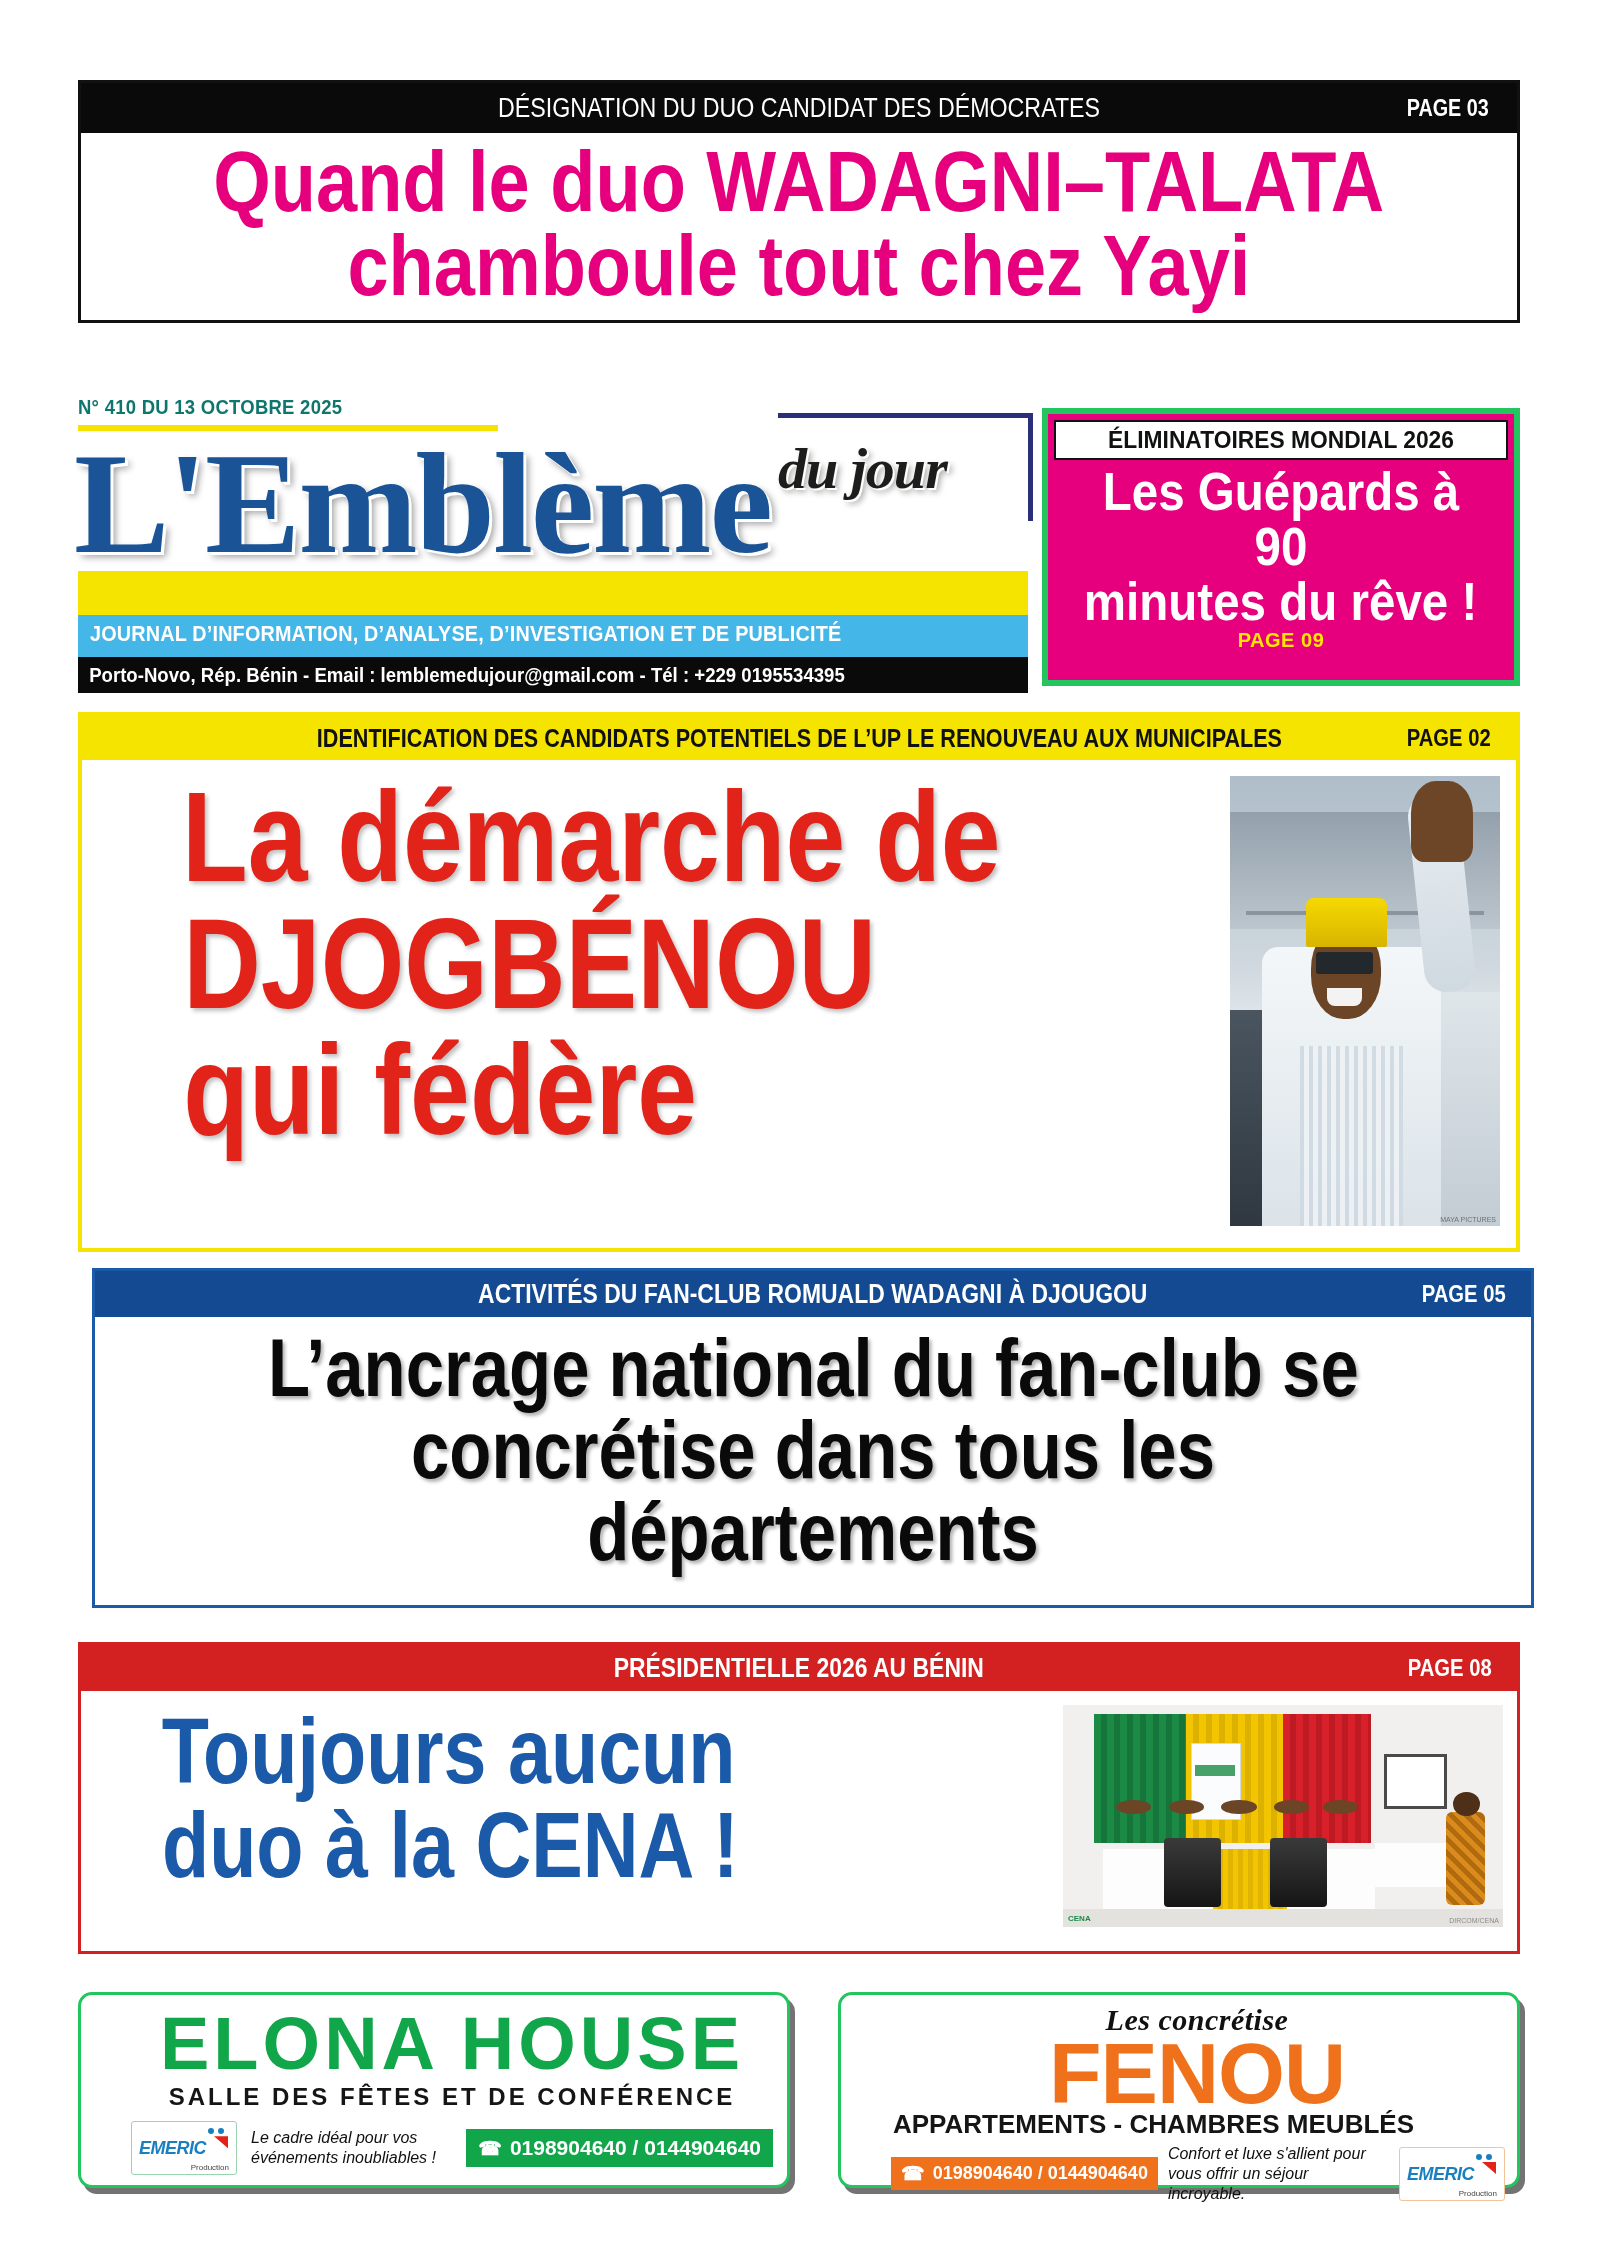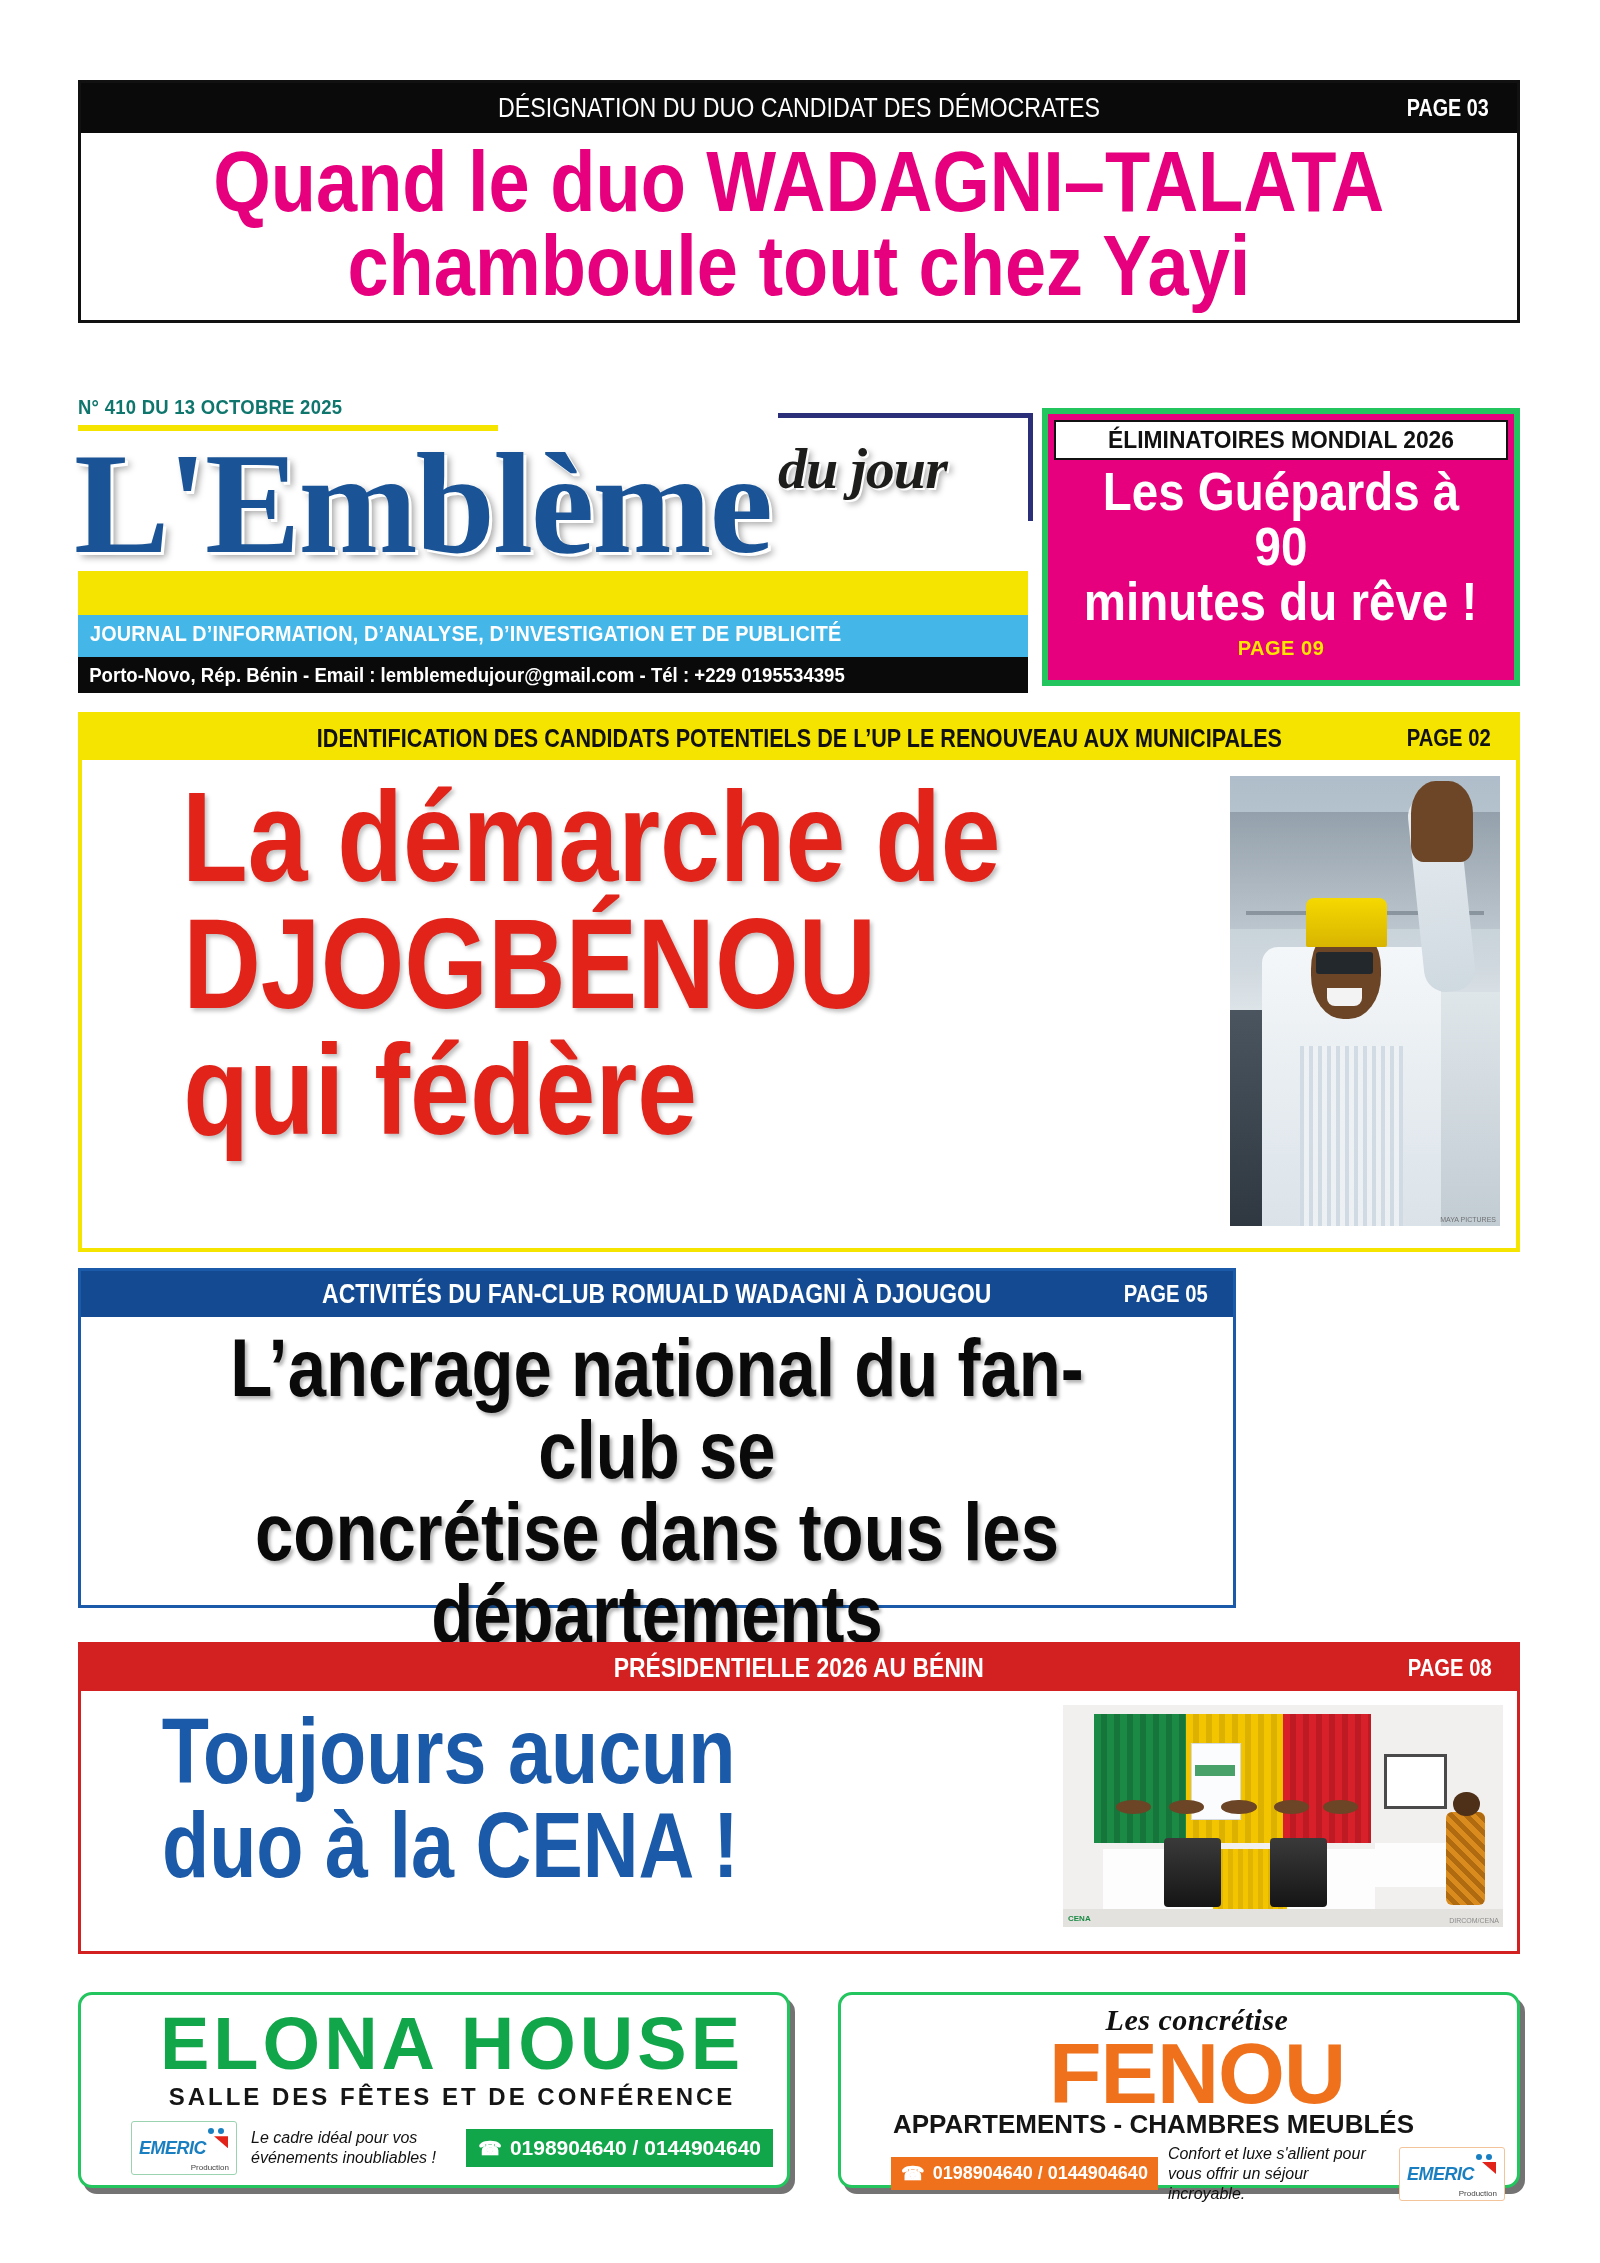--- a/index.html
+++ b/index.html
@@ -112,21 +112,21 @@
   .sportbox .sp-head{
     color:#fff;text-align:center;margin-top:4px;
   }
   .sportbox .sp-head .ln{
     display:block;font-size:54px;line-height:1.02;font-weight:bold;
     font-family:"Liberation Sans Narrow","Liberation Sans", sans-serif;
   }
   .sportbox .sp-head .ln i{display:inline-block;transform:scaleX(.88);font-style:normal;}
   .sportbox .sp-page{
     text-align:center;color:#ffe600;font-size:20px;font-weight:bold;
-    margin-top:8px;letter-spacing:.5px;
+    margin-top:0;letter-spacing:.5px;
   }
 
   
   .block-yellow{
     position:absolute;left:78px;top:712px;width:1442px;height:540px;
     border:4px solid #f5e300;background:#fff;box-sizing:border-box;
   }
   .by-kicker{
     background:#f5e300;height:44px;display:flex;align-items:center;position:relative;
   }
@@ -150,21 +150,21 @@
     text-shadow:3px 3px 5px rgba(0,0,0,.25);
   }
   .by-head .ln i{display:inline-block;transform:scaleX(.84);font-style:normal;}
   .photo-djog{
     position:absolute;right:16px;top:16px;width:270px;height:450px;
     overflow:hidden;background:#c9d4dd;
   }
 
   
   .block-blue{
-    position:absolute;left:78px;top:1268px;width:1158px;height:340px;
+    position:absolute;left:92px;top:1268px;width:1442px;height:340px;
     border:3px solid #1a5aa8;background:#fff;box-sizing:border-box;
   }
   .bb-kicker{
     background:#134a91;height:46px;display:flex;align-items:center;position:relative;
   }
   .bb-kicker .k-title{
     position:absolute;left:0;right:0;text-align:center;
     font-size:27px;font-weight:bold;color:#fff;
   }
   .bb-kicker .k-title span{display:inline-block;transform:scaleX(.85);}

